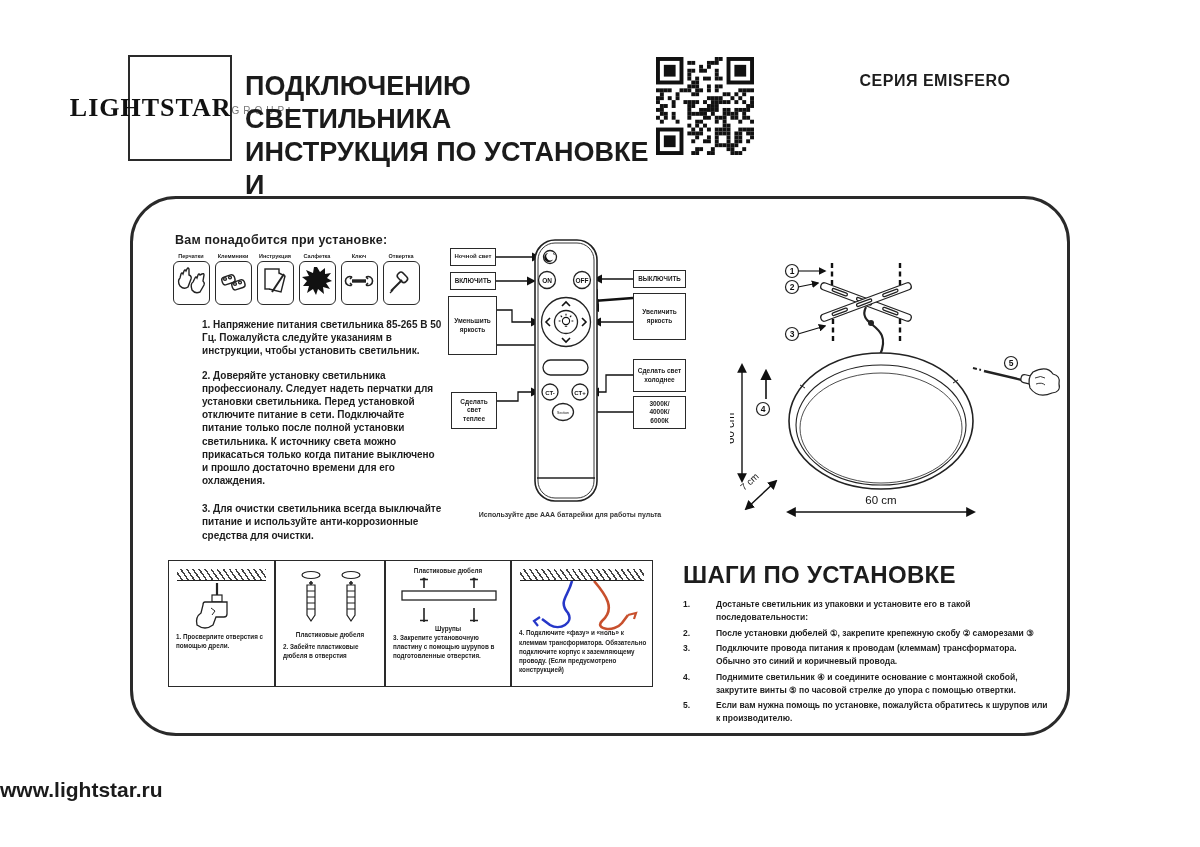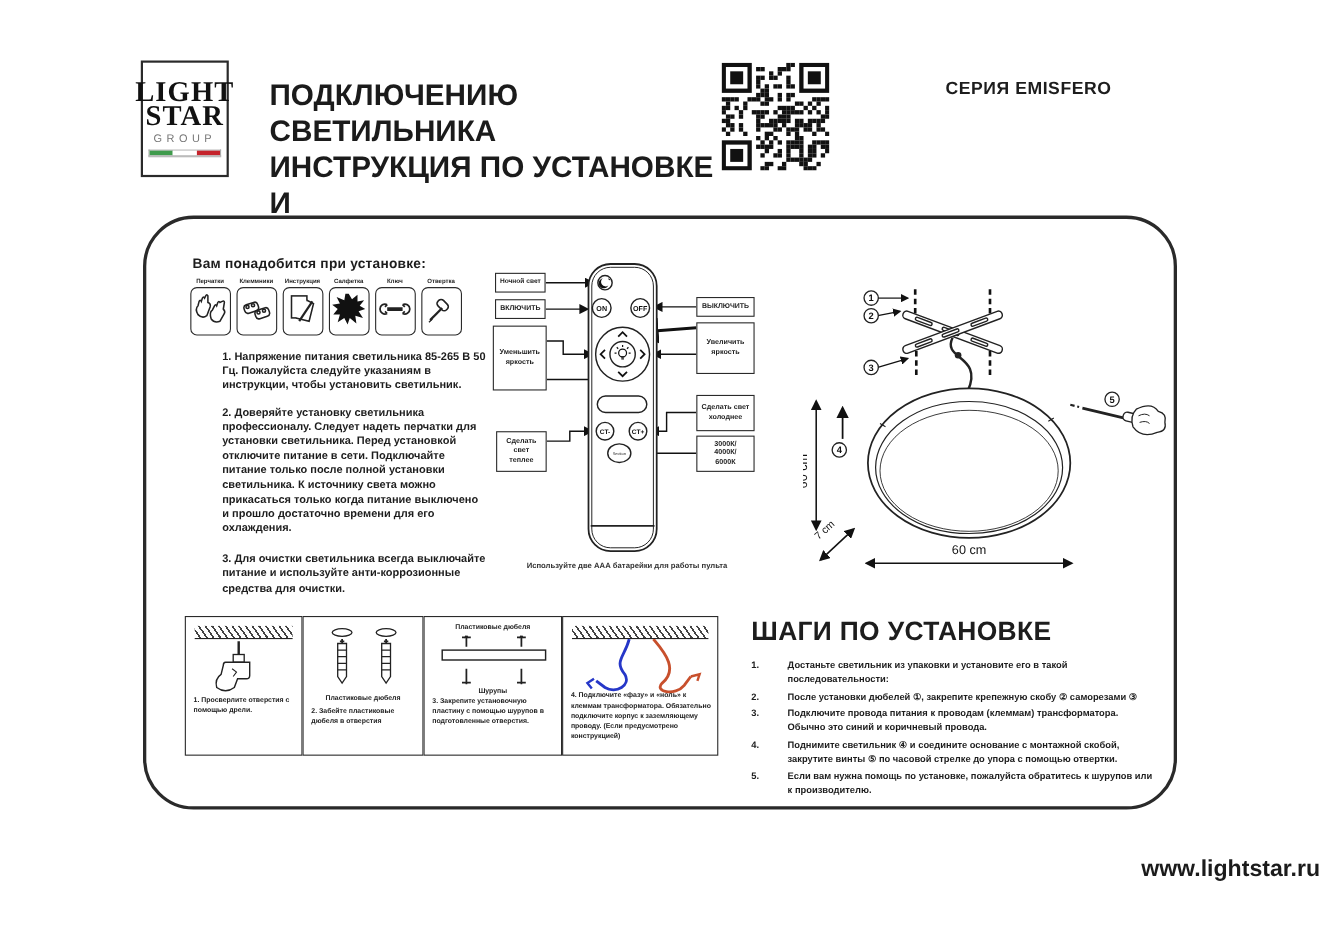--- a/index.html
+++ b/index.html
@@ -1,22 +1,22 @@
 <!DOCTYPE html>
 <html><head>
 <meta charset="utf-8">
 <style>
   * { margin:0; padding:0; box-sizing:border-box; }
   html,body { width:1200px; height:847px; }
   body { background:#ffffff; font-family:"Liberation Sans", sans-serif; color:#1d1d1d; position:relative; overflow:hidden; }
   .abs { position:absolute; }
 
   
-  .logo-box { left:128px; top:55px; width:80px; height:106px; border:2px solid #2a2a2a; background:#fff;
-              display:flex; flex-direction:column; align-items:center; justify-content:center; }
+  .logo-box { left:128px; top:55px; width:104px; height:106px; border:2px solid #2a2a2a; background:#fff;
+              display:flex; flex-direction:row; align-items:center; justify-content:center; }
   .logo-word { font-family:"Liberation Serif", serif; font-weight:700; font-size:26px; line-height:0.82; letter-spacing:1px; color:#111; }
   .logo-group { font-size:10px; letter-spacing:4px; color:#777; margin-top:5px; }
   .flag { margin-top:4px; width:66px; height:7px; display:flex; border:1px solid #aaa; border-bottom:2px solid #bbb; }
   .flag span { flex:1; }
 
   .doc-title { left:245px; top:70px; width:420px; font-size:27px; font-weight:700; line-height:1.22; color:#1b1b1b; }
 
   .qr-wrap { left:656px; top:57px; width:98px; height:98px; }
 
   .series-wrap { left:795px; top:72px; width:280px; text-align:center; }
@@ -61,21 +61,21 @@
            border-bottom:1.8px solid #222; }
   .p-label { position:absolute; width:100%; text-align:center; font-size:6.3px; font-weight:700; }
 
   
   .steps { left:683px; top:561px; width:365px; }
   .steps-title { font-size:24px; font-weight:700; letter-spacing:0.3px; margin-bottom:9px; }
   .step { display:flex; margin-bottom:3px; font-size:8.5px; line-height:1.5; }
   .step .n { width:33px; font-weight:700; }
   .step .t { flex:1; font-weight:600; }
 
-  .footer-url { left:0; top:778px; width:1200px; text-align:right; font-size:21px; font-weight:700; color:#1b1b1b; }
+  .footer-url { left:0; top:778px; width:1200px; text-align:left; font-size:21px; font-weight:700; color:#1b1b1b; }
 
   svg text { font-family:"Liberation Sans", sans-serif; }
 </style>
 </head>
 <body>
 
 <div class="abs logo-box">
   <div class="logo-word">LIGHT</div>
   <div class="logo-word">STAR</div>
   <div class="logo-group">GROUP</div>

